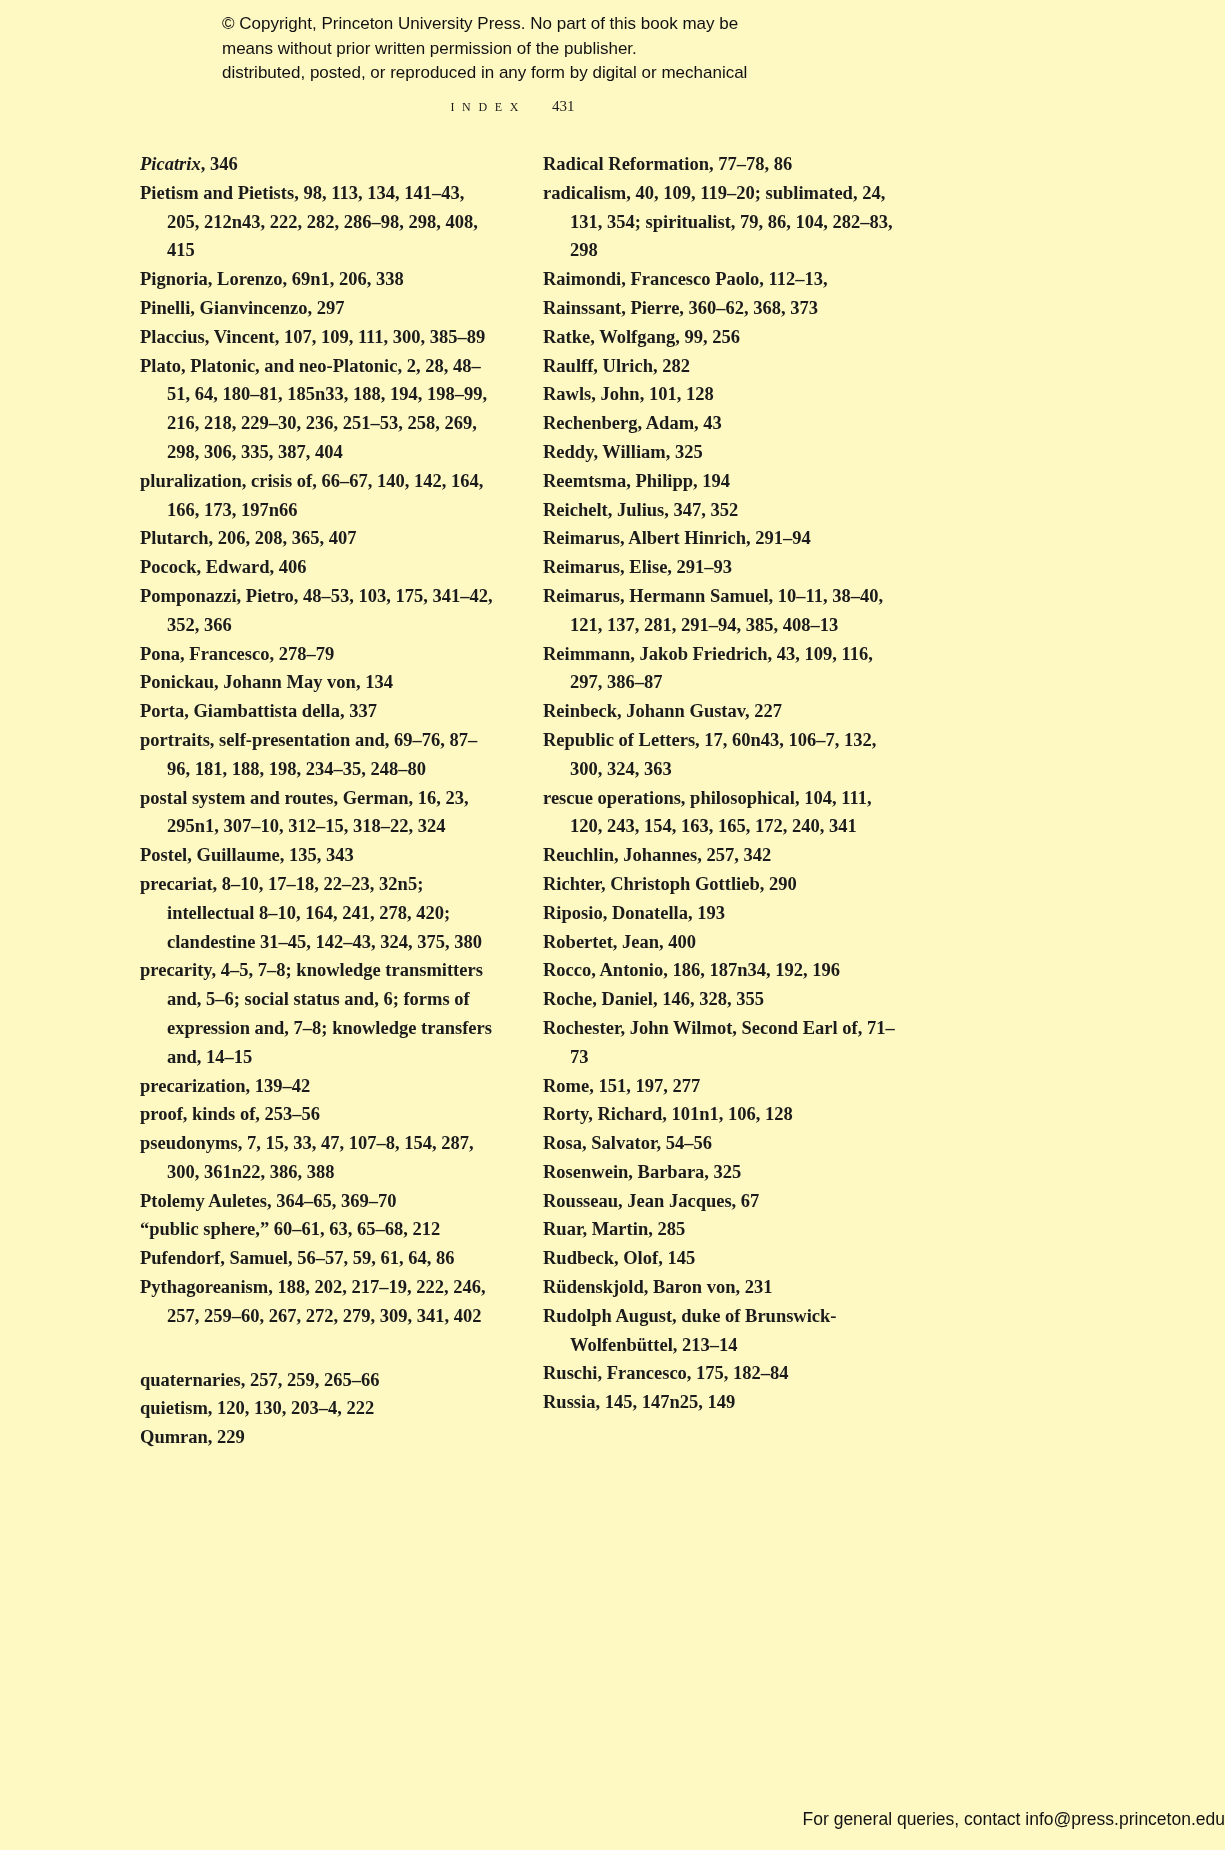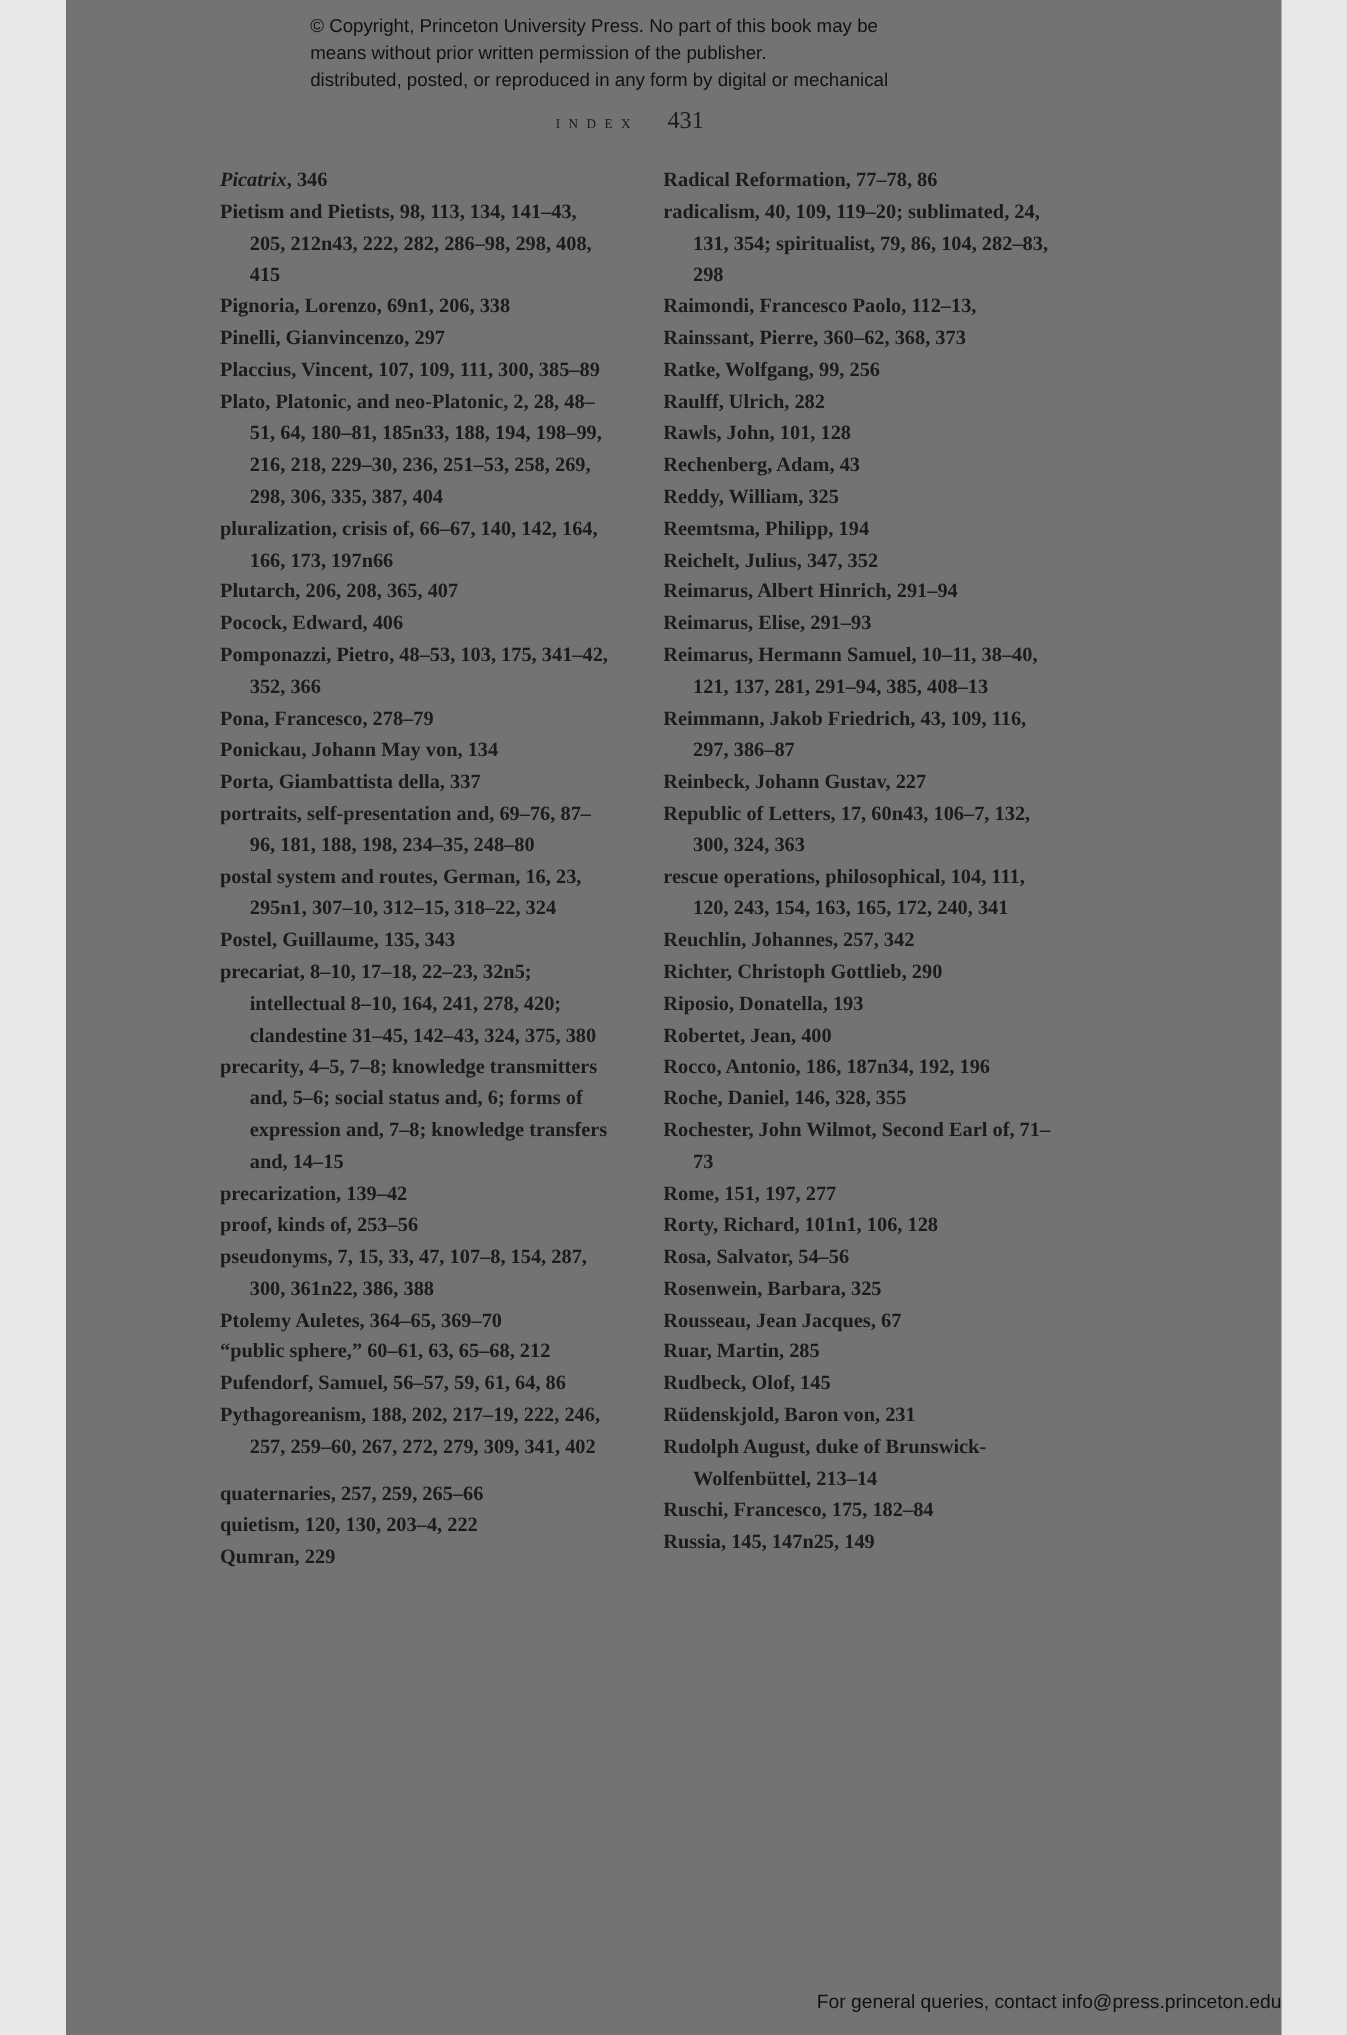--- a/index.html
+++ b/index.html
@@ -2,24 +2,24 @@
 <html><head>
 <meta charset="utf-8">
 <style>
   html, body {
     margin: 0;
     padding: 0;
     background: #e8e8e8;
   }
   .page {
     position: relative;
-    width: 1105px;
+    width: 1225px;
     height: 1850px;
     margin: 0 auto;
-    background: #737373;
+    background: #fef9c3;
     color: #1b1b1b;
     font-family: "Liberation Serif", serif;
     overflow: hidden;
   }
   .copyright {
     position: absolute;
     top: 12px;
     left: 222px;
     width: 620px;
     font-family: "Liberation Sans", sans-serif;
@@ -37,21 +37,21 @@
     font-size: 16px;
   }
   .heading .index-label {
     letter-spacing: 0.45em;
     font-variant: small-caps;
     text-transform: lowercase;
     font-size: 17px;
   }
   .heading .page-number {
     margin-left: 26px;
-    font-size: 22px;
+    font-size: 15px;
     text-align: right;
   }
   .columns {
     position: absolute;
     top: 150px;
     left: 140px;
     width: 762px;
     display: flex;
     gap: 44px;
     font-size: 18.5px;
@@ -59,21 +59,21 @@
     font-weight: bold;
   }
   .col {
     width: 359px;
   }
   .entry {
     padding-left: 27px;
     text-indent: -27px;
   }
   .entry.gap {
-    margin-top: 14px;
+    margin-top: 35px;
   }
   .footer {
     position: absolute;
     bottom: 20px;
     left: 0;
     width: 100%;
     text-align: right;
     font-family: "Liberation Sans", sans-serif;
     font-size: 17.5px;
     color: #111;

